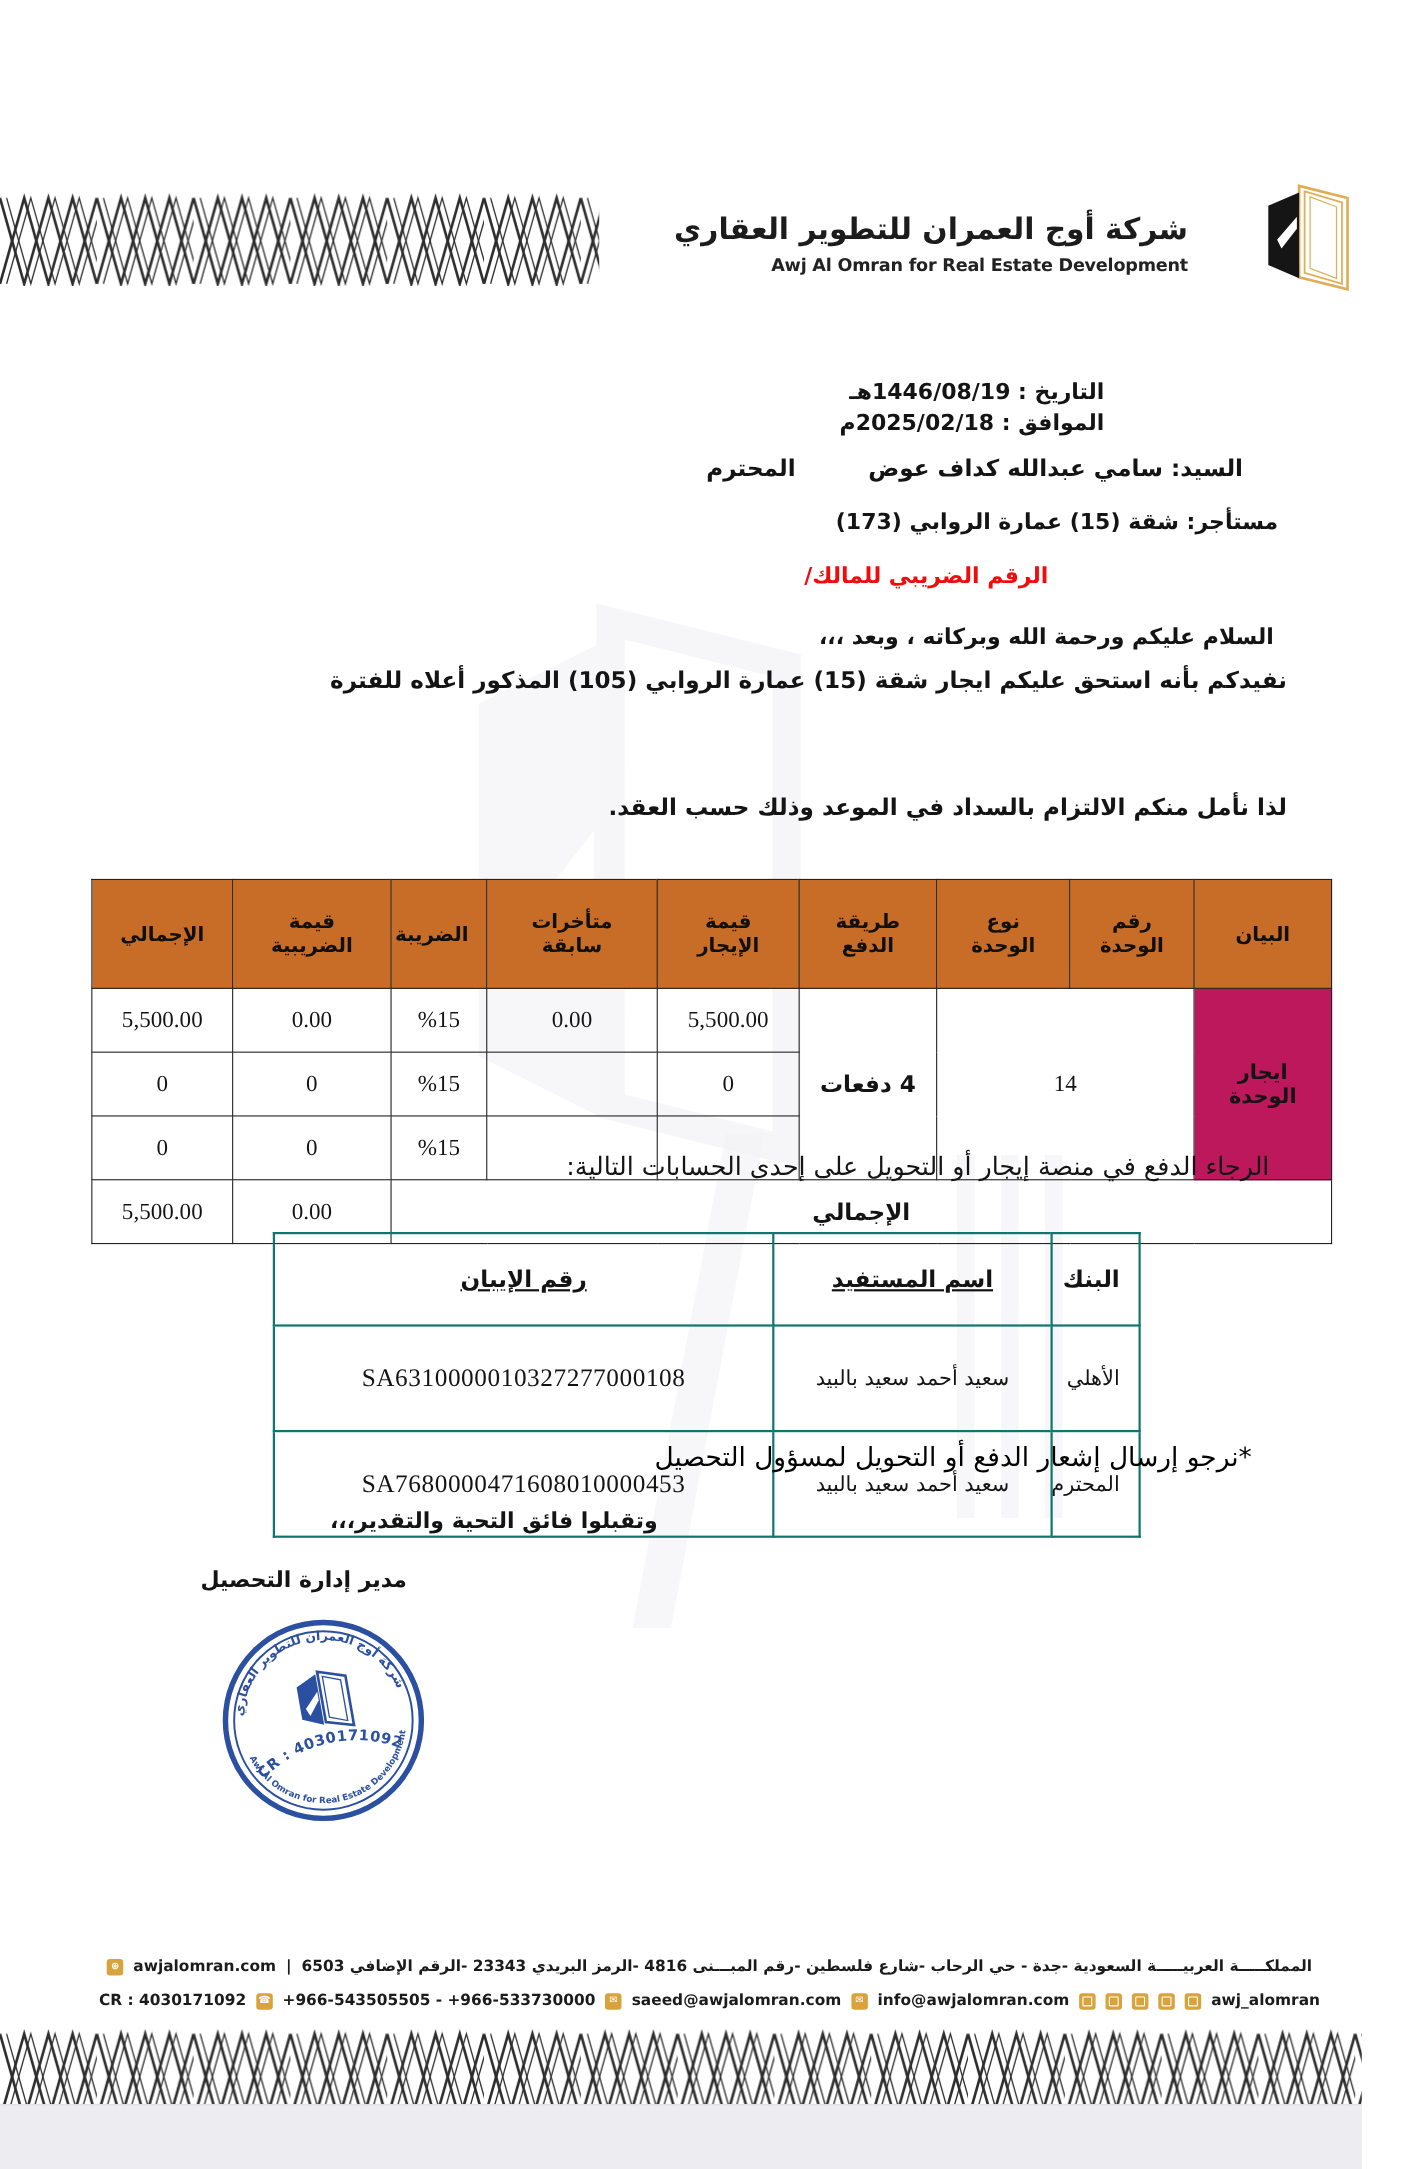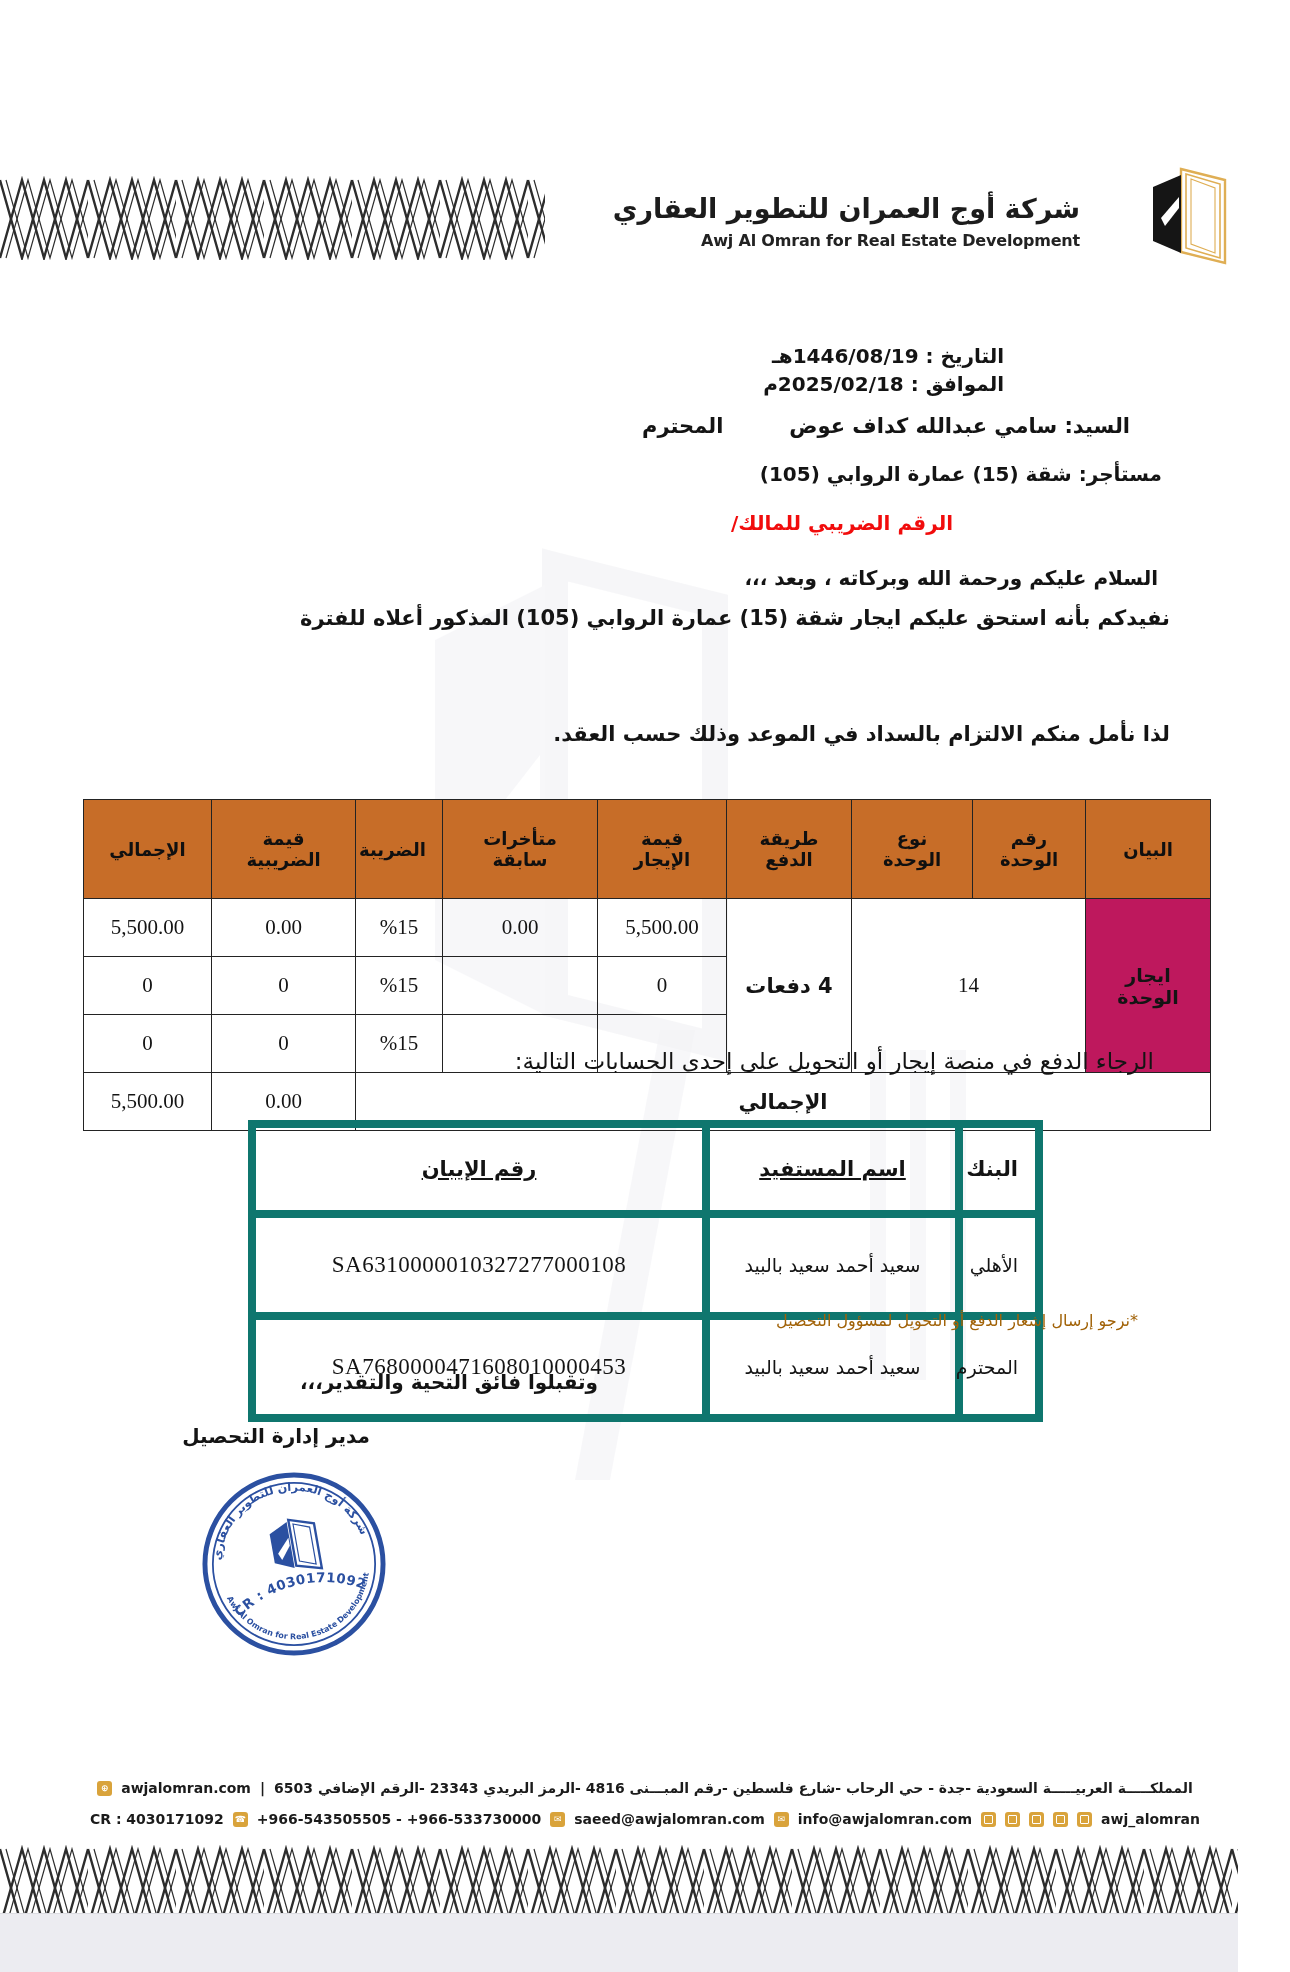--- a/index.html
+++ b/index.html
@@ -20,21 +20,21 @@
   .rent th{background:#C76D28;font-size:18px;font-weight:bold;color:#101010;height:66px;}
   .rent td{font-size:21px;}
   .rent .num{font-family:"Liberation Serif","DejaVu Serif",serif;direction:ltr;}
   .rent .arr{font-family:"DejaVu Sans",sans-serif;font-weight:bold;direction:rtl;}
   .rent .side{background:#be185d;font-weight:bold;font-size:19px;}
   .rent tr.r1{height:34px;}.rent tr.r2{height:35px;}.rent tr.r3{height:39px;}
   .rent tr.tot{height:43px;}
   .rent tr.tot .lbl{font-weight:bold;font-size:21px;}
   
   .banks{position:absolute;left:248px;top:1120px;width:787px;z-index:2;}
-  .banks th,.banks td{border:8px solid #0f766e;text-align:center;vertical-align:middle;padding:17px;}
+  .banks th,.banks td{border:2px solid #0f766e;text-align:center;vertical-align:middle;padding:17px;}
   .banks th{font-size:21px;font-weight:bold;height:48px;}
   .banks th.u{text-decoration:underline;}
   .banks td{height:60px;}
   .banks .nm{font-size:19px;font-weight:normal;direction:rtl;}
   .banks .iban{font-family:"Liberation Serif","DejaVu Serif",serif;font-size:23px;direction:ltr;letter-spacing:0.5px;}
   
   .frow{position:absolute;left:20px;width:1250px;display:flex;direction:ltr;justify-content:center;
         align-items:center;gap:9px;font-size:14px;font-weight:bold;color:#1b1b1b;z-index:2;white-space:nowrap;}
   .ficon{width:15px;height:15px;background:#D9A33B;border-radius:3px;color:#fff;font-size:9px;
          display:inline-flex;align-items:center;justify-content:center;flex:none;}
@@ -86,21 +86,21 @@
     <div class="ar" dir="rtl">شركة أوج العمران للتطوير العقاري</div>
     <div class="en">Awj Al Omran for Real Estate Development</div>
   </div>
 
   <div class="line" style="top:344px;right:234px;font-size:20px;">التاريخ : 1446/08/19هـ</div>
   <div class="line" style="top:372px;right:234px;font-size:20px;">الموافق : 2025/02/18م</div>
 
   <div class="line" style="top:414px;right:108px;font-size:21px;">السيد: سامي عبدالله كداف عوض</div>
   <div class="line" style="top:414px;left:642px;right:auto;font-size:21px;">المحترم</div>
 
-  <div class="line" style="top:462px;right:76px;font-size:20px;">مستأجر:  شقة (15) عمارة الروابي (105)</div>
+  <div class="line" style="top:462px;right:76px;font-size:20px;">مستأجر:  شقة (15) عمارة الروابي (173)</div>
   <div class="line" style="top:511px;right:285px;font-size:20px;color:#F10C0C;">الرقم الضريبي للمالك/</div>
   <div class="line" style="top:566px;right:80px;font-size:20px;">السلام عليكم ورحمة الله وبركاته ، وبعد ،،،</div>
   <div class="line" style="top:606px;right:68px;font-size:21px;">نفيدكم بأنه استحق عليكم ايجار شقة (15) عمارة الروابي (105) المذكور أعلاه للفترة</div>
   <div class="line" style="top:722px;right:68px;font-size:21px;margin-left:44px;">لذا نأمل منكم الالتزام بالسداد في الموعد وذلك حسب العقد.</div>
 
   <table class="rent" dir="rtl">
     <colgroup>
       <col style="width:125px">
         <col style="width:113px">
         <col style="width:121px">
@@ -175,21 +175,21 @@
       <td class="iban">SA6310000010327277000108</td>
     </tr>
     <tr>
       <td class="nm">المحترم</td>
       <td class="nm">سعيد أحمد سعيد بالبيد</td>
       <td class="iban">SA7680000471608010000453</td>
     </tr>
   </tbody>
     </table>
 
-  <div class="line light" style="top:1311px;right:100px;font-size:16px;color:#a16207;">*نرجو إرسال إشعار الدفع أو التحويل لمسؤول التحصيل</div>
+  <div class="line light" style="top:1311px;right:100px;font-size:24px;color:#000000;">*نرجو إرسال إشعار الدفع أو التحويل لمسؤول التحصيل</div>
   <div class="line" style="top:1370px;right:640px;font-size:20px;">وتقبلوا فائق التحية والتقدير،،،</div>
   <div class="line" style="top:1424px;right:868px;font-size:20px;">مدير إدارة التحصيل</div>
 
   <svg class="layer" style="left:200px;top:1470px;" width="188" height="188" viewBox="0 0 190 190">
     <circle cx="95" cy="95" r="90" fill="none" stroke="#2B50A1" stroke-width="5"></circle>
     <circle cx="95" cy="95" r="82" fill="none" stroke="#2B50A1" stroke-width="1.8"></circle>
     <g transform="rotate(-10 95 95)" fill="#2B50A1">
       <path id="arcTop" d="M 21,95 A 74,74 0 0 1 169,95" fill="none"></path>
       <text font-size="11.5" font-weight="bold" direction="rtl">
         <textPath href="#arcTop" startOffset="50%" text-anchor="middle">شركة أوج العمران للتطوير العقاري</textPath>

